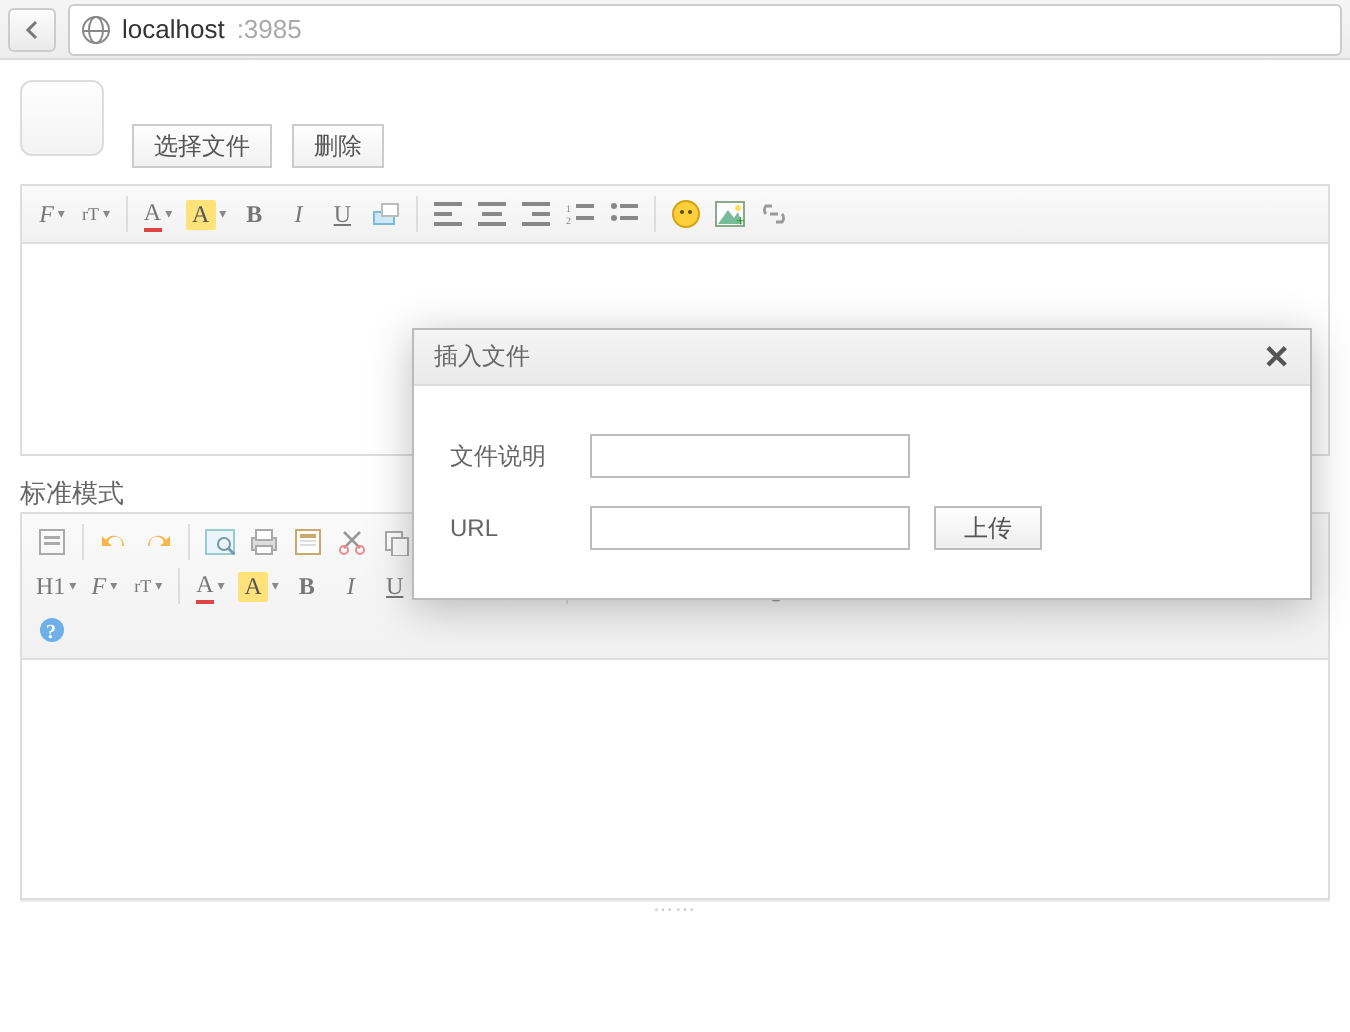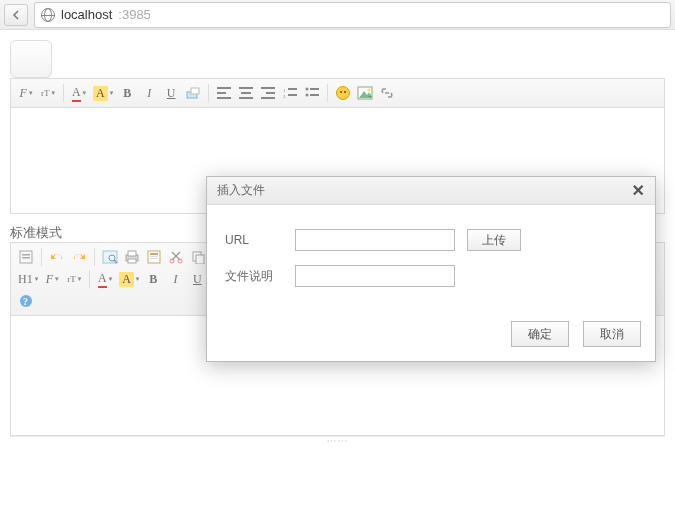--- a/index.html
+++ b/index.html
@@ -142,21 +142,21 @@
     width:14px;height:14px;border-radius:50%;
     background:#ffcf3b;border:1px solid #d1a413;
     position:relative;
   }
   .smiley::before,.smiley::after{content:"";position:absolute;background:#5a4a12;width:2px;height:2px;border-radius:50%;top:4px}
   .smiley::before{left:3px}.smiley::after{right:3px}
 
   
   .dialog {
     position: absolute;
-    left: 206px; top: 176px;
+    left: 206px; top: 164px;
     width: 450px;
     background: #fff;
     border: 1px solid #bbb;
     box-shadow: 0 4px 20px rgba(0,0,0,.25);
   }
   .dlg-title {
     height: 28px;
     background: linear-gradient(#f4f4f4,#eaeaea);
     border-bottom: 1px solid #ddd;
     display: flex; align-items: center;
@@ -213,20 +213,24 @@
   </div>
   <div class="url-box">
     <span class="globe"></span>
     <span class="url-host">localhost</span>
       <span class="url-port">:3985</span>
   </div>
 </div>
 
 <div class="page">
   <div class="icon-square"></div>
+  <div class="btn-row">
+    <div class="small-btn">选择文件</div>
+    <div class="small-btn">删除</div>
+  </div>
 
   <div class="toolbar">
     <span class="tool">
         <i style="font-style:italic">F</i>
         <span class="dd">▾</span>
       </span>
     <span class="tool">
         <span style="font-size:9px">rT</span>
         <span class="dd">▾</span>
       </span>
@@ -547,26 +551,22 @@
   <div class="split-handle">⋯⋯</div>
 </div>
 
 <div class="dialog">
   <div class="dlg-title">
     <span>插入文件</span>
     <span class="dlg-close">✕</span>
   </div>
   <div class="dlg-body">
     <div class="dlg-row">
+      <div class="dlg-label">文件说明</div>
+      <input class="dlg-input" value="" style="">
+    </div>
+    <div class="dlg-row">
       <div class="dlg-label">URL</div>
       <input class="dlg-input" value="" style="">
       <div class="dlg-upload">上传</div>
     </div>
-    <div class="dlg-row">
-      <div class="dlg-label">文件说明</div>
-      <input class="dlg-input" value="" style="">
-    </div>
-  </div>
-  <div class="dlg-footer">
-    <div class="dlg-btn">确定</div>
-    <div class="dlg-btn">取消</div>
   </div>
 </div>
 
 </body></html>

